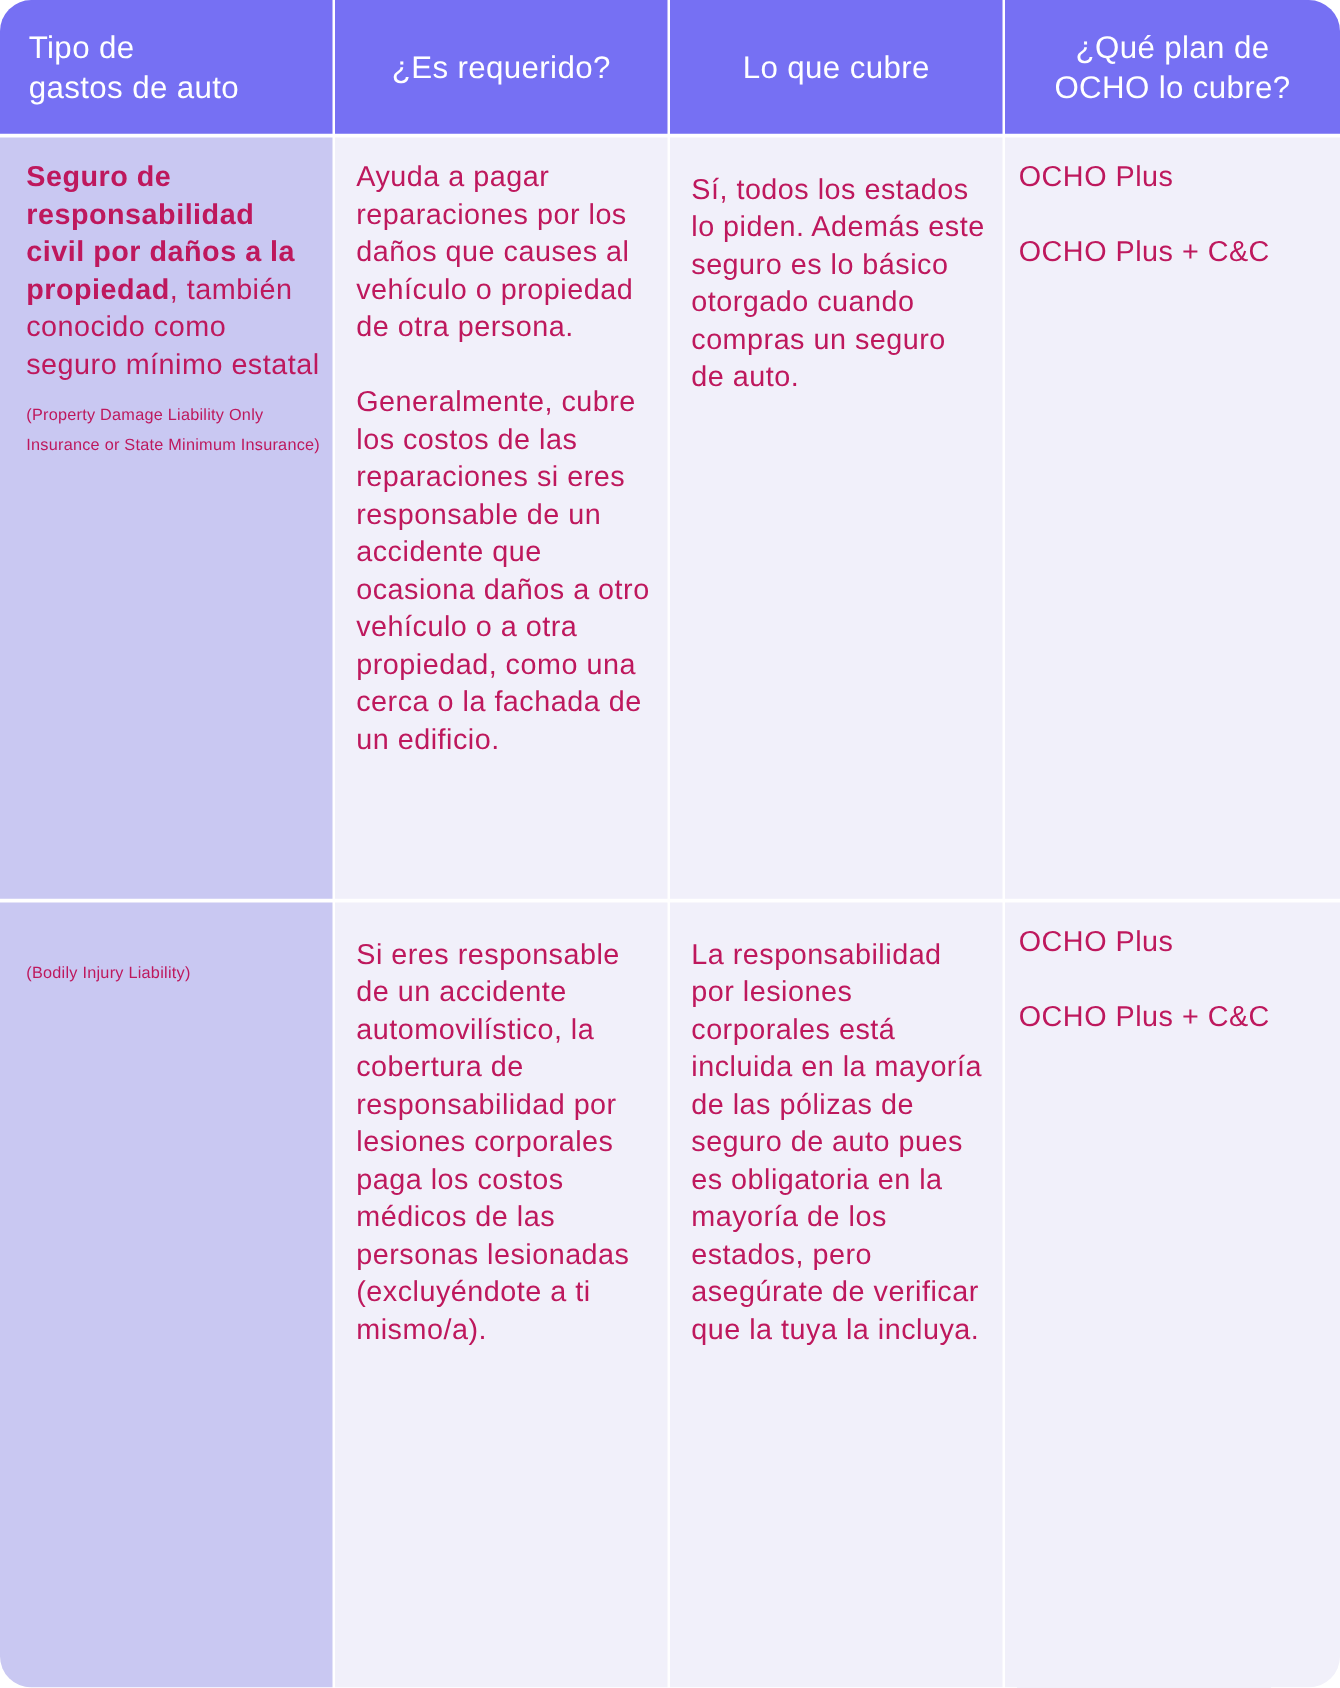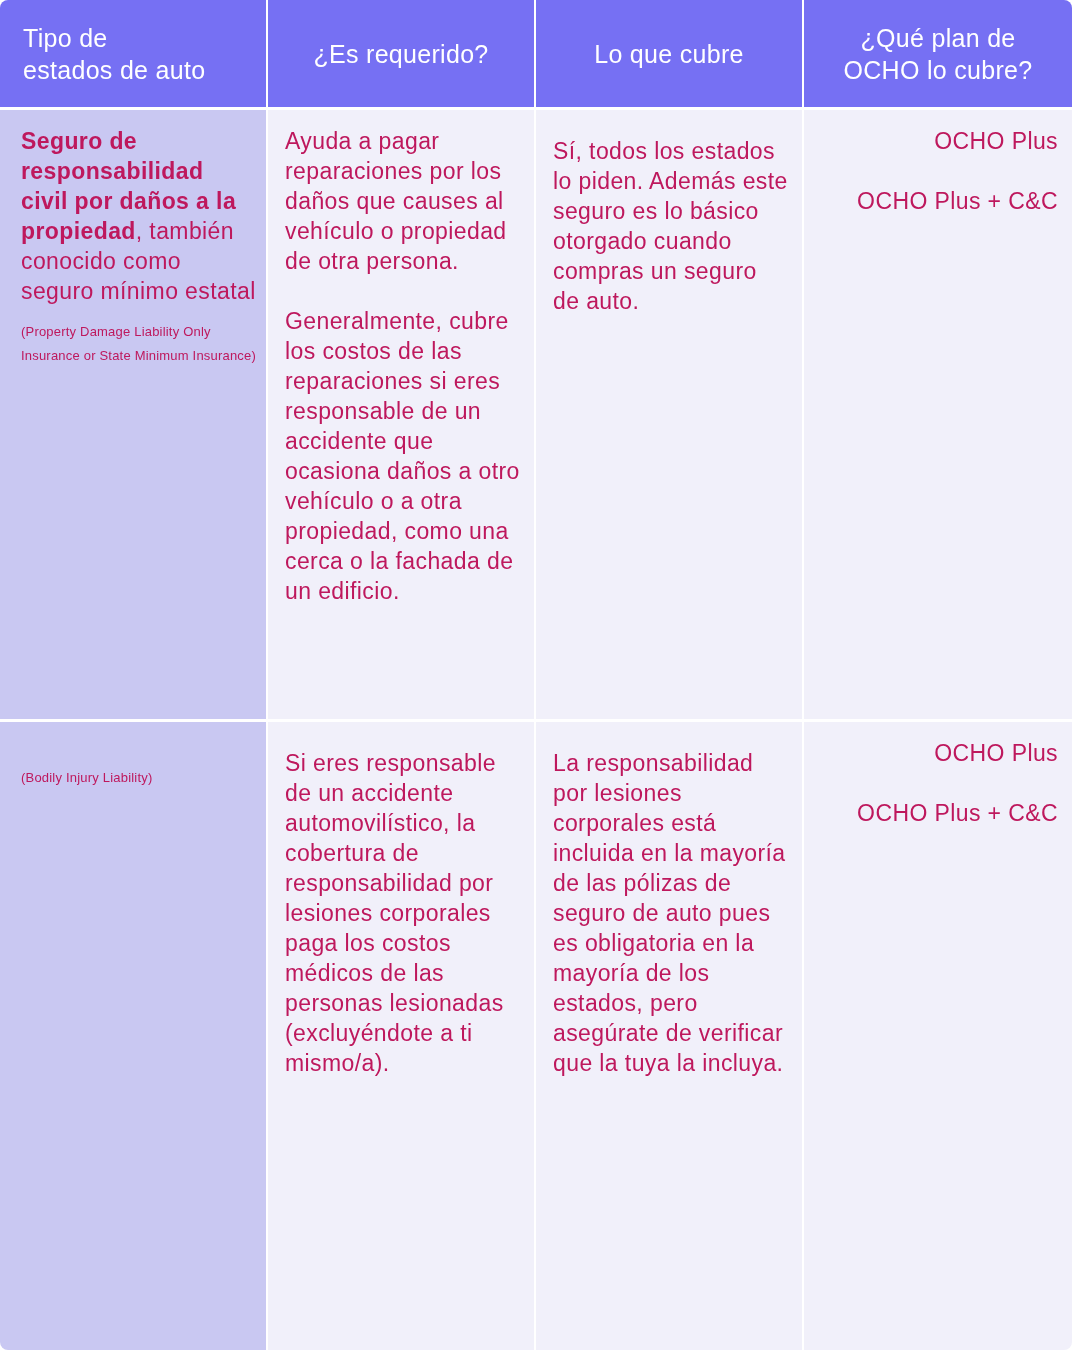--- a/index.html
+++ b/index.html
@@ -1,20 +1,20 @@
 <!DOCTYPE html>
 <html><head>
 <meta charset="utf-8">
 <style>
   html, body { margin: 0; padding: 0; background: #ffffff; }
   body { width: 1072px; height: 1350px; overflow: hidden; font-family: "Liberation Sans", "DejaVu Sans", sans-serif; }
   .table {
     position: relative;
     width: 1072px; height: 1350px;
-    border-radius: 8px;
+    border-radius: 25px;
     overflow: hidden;
     background: #ffffff;
     display: grid;
     grid-template-columns: 266px 266px 266px 268px;
     grid-template-rows: 107px 609px 630px;
     column-gap: 2px;
     row-gap: 3px;
   }
   .hcell {
     background: #7670f3;
@@ -33,36 +33,36 @@
   .cell {
     background: #f1f0fa;
     color: #be185d;
     font-size: 23px;
     line-height: 30px;
     letter-spacing: 0.4px;
     padding: 16px 14px 0 17px;
     box-sizing: border-box;
   }
   .cell.type { background: #c9c8f2; padding-left: 21px; padding-right: 10px; }
-  .cell.plan { padding-left: 11px; text-align: right; }
+  .cell.plan { padding-left: 11px; }
   .para { margin: 0 0 30px 0; }
   .para:last-child { margin-bottom: 0; margin-top: 10px; }
   .bold { font-weight: bold; }
   .en { font-size: 13px; line-height: 24px; letter-spacing: 0.2px; margin-top: 14px; }
   .plan-item { margin: 0 0 30px 0; }
 </style>
 </head>
 <body>
 
 <div class="table">
 
   <div class="hcell first">
     <div>
       <div>Tipo de</div>
-      <div>estados de auto</div>
+      <div>gastos de auto</div>
     </div>
   </div>
   <div class="hcell">
     <span>¿Es requerido?</span>
   </div>
   <div class="hcell">
     <span>Lo que cubre</span>
   </div>
   <div class="hcell">
     <div>

